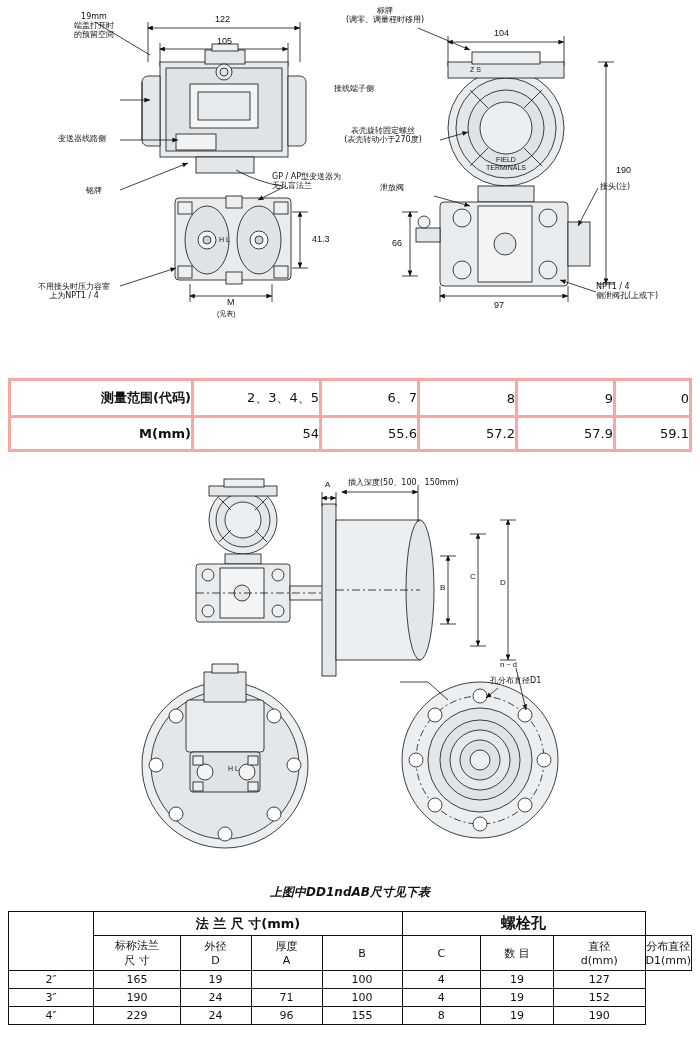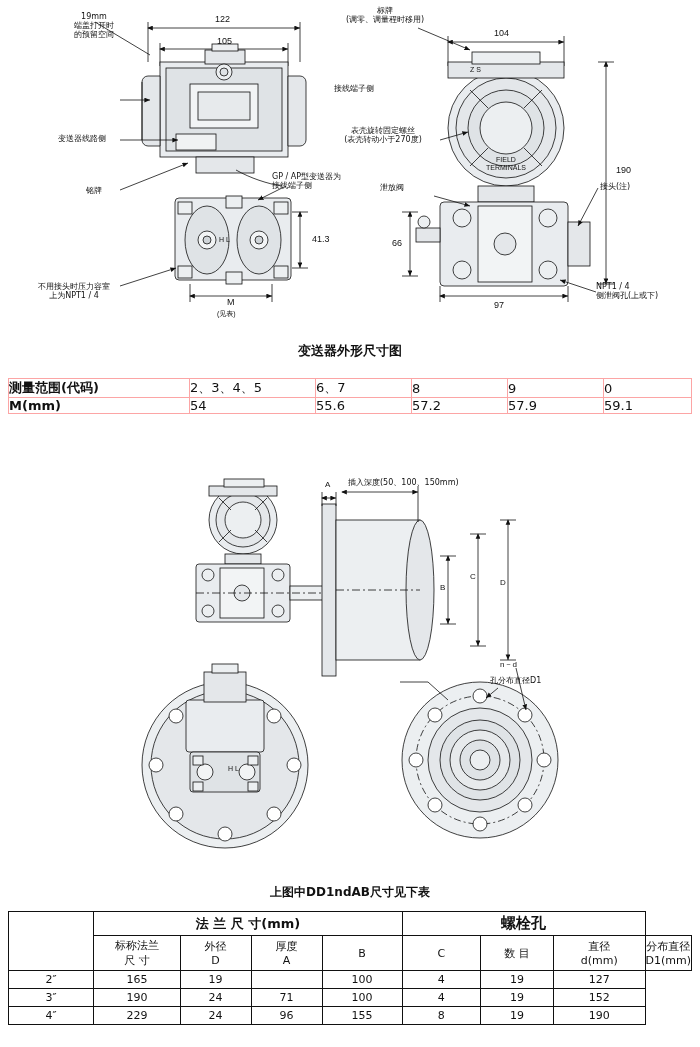--- a/index.html
+++ b/index.html
@@ -10,21 +10,21 @@
   .lbl.multi{white-space:normal;text-align:center;}
   .tiny{font-size:7px;}
   .num{font-size:9px;}
 
   
   .fig-title{position:absolute;width:100%;text-align:center;font-size:13px;font-weight:bold;font-family:"DejaVu Sans","Liberation Sans",sans-serif;}
 
   
   table{border-collapse:collapse;font-family:"DejaVu Sans","Liberation Sans",sans-serif;}
   .tbl1{position:absolute;left:8px;top:378px;width:684px;}
-  .tbl1 td{border:1px solid #fca5a5;text-align:left;font-size:13px;padding:0 0;}
+  .tbl1 td{border:3px solid #fca5a5;text-align:right;font-size:13px;padding:8px 0;}
   .tbl1 td.hdr{font-weight:bold;}
   .tbl2{position:absolute;left:8px;top:911px;width:684px;}
   .tbl2 td,.tbl2 th{border:1px solid #111;text-align:center;font-size:11px;padding:2px 0;}
 
   
   svg{display:block;}
   .draw{position:absolute;left:0;top:0;}
 </style>
 </head>
 <body>
@@ -161,37 +161,36 @@
   <div class="lbl num" style="left:392px;top:238px;">66</div>
   <div class="lbl num" style="left:494px;top:300px;">97</div>
 
   <div class="lbl cn multi" style="left:64px;top:12px;width:60px;white-space:pre-line;">19mm
 端盖打开时
 的预留空间</div>
   <div class="lbl cn" style="left:58px;top:134px;">变送器线路侧</div>
   <div class="lbl cn" style="left:86px;top:186px;">铭牌</div>
   <div class="lbl cn" style="left:334px;top:84px;">接线端子侧</div>
   <div class="lbl cn multi" style="left:272px;top:172px;width:86px;text-align:left;white-space:pre-line;">GP / AP型变送器为
-接线端子侧</div>
+无孔盲法兰</div>
   <div class="lbl cn multi" style="left:26px;top:282px;width:96px;text-align:center;white-space:pre-line;">不用接头时压力容室
 上为NPT1 / 4</div>
   <div class="lbl cn multi" style="left:330px;top:6px;width:110px;white-space:pre-line;">标牌
 (调零、调量程时移用)</div>
   <div class="lbl cn multi" style="left:330px;top:126px;width:106px;text-align:center;white-space:pre-line;">表壳旋转固定螺丝
 (表壳转动小于270度)</div>
   <div class="lbl cn" style="left:380px;top:183px;">泄放阀</div>
   <div class="lbl cn" style="left:600px;top:182px;">接头(注)</div>
   <div class="lbl cn multi" style="left:596px;top:282px;width:90px;text-align:left;white-space:pre-line;">NPT1 / 4
 侧泄阀孔(上或下)</div>
   <div class="lbl tiny multi" style="left:480px;top:156px;width:52px;white-space:pre-line;">FIELD
 TERMINALS</div>
   <div class="lbl tiny" style="left:470px;top:66px;">Z         S</div>
   <div class="lbl tiny" style="left:219px;top:236px;">H  L</div>
 
-  <div class="fig-title" style="top:342px;">变送器外形尺寸图</div>
 
   <table class="tbl1">
     <tbody>
         <tr>
       <td class="hdr" style="width:180px">测量范围(代码)</td>
       <td style="width:125px">2、3、4、5</td>
       <td style="width:95px">6、7</td>
       <td style="width:95px">8</td>
       <td style="width:95px">9</td>
       <td>0</td>
@@ -312,21 +311,21 @@
 
   <div class="lbl cn" style="left:348px;top:478px;">插入深度(50、100、150mm)</div>
   <div class="lbl" style="left:325px;top:480px;">A</div>
   <div class="lbl" style="left:440px;top:583px;">B</div>
   <div class="lbl" style="left:470px;top:572px;">C</div>
   <div class="lbl" style="left:500px;top:578px;">D</div>
   <div class="lbl" style="left:500px;top:660px;">n－d</div>
   <div class="lbl cn" style="left:490px;top:676px;">孔分布直径D1</div>
   <div class="lbl tiny" style="left:228px;top:765px;">H L</div>
 
-  <div class="fig-title" style="top:884px;font-size:12px;">上图中DD1ndAB尺寸见下表</div>
+  <div class="fig-title" style="top:884px;font-size:12px;font-style:italic;">上图中DD1ndAB尺寸见下表</div>
 
   <table class="tbl2">
     <tbody>
         <tr>
       <td rowspan="2" style="width:92px;"></td>
       <td colspan="4" style="font-weight:bold;font-size:13px;">法 兰 尺 寸(mm)</td>
       <td colspan="3" style="font-weight:bold;font-size:15px;">螺栓孔</td>
     </tr>
 
     <tr>

